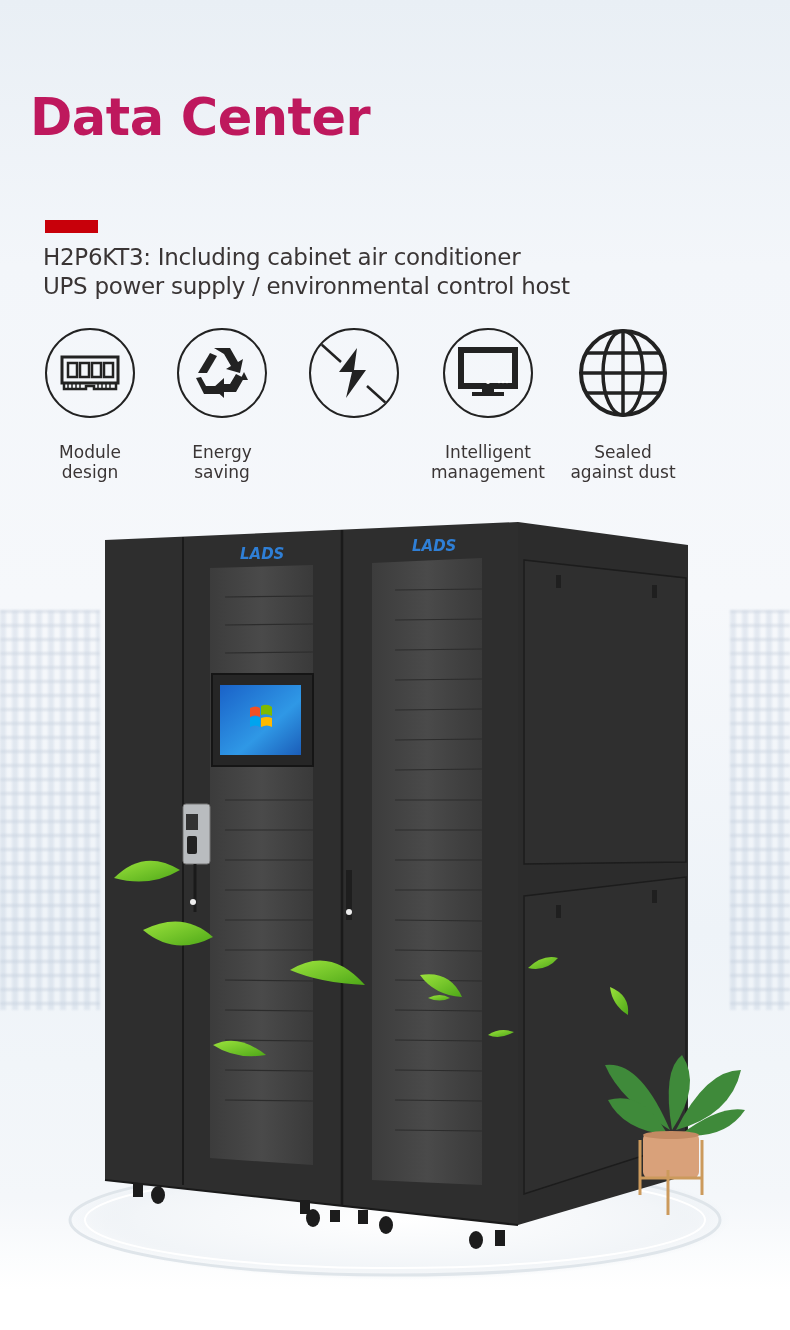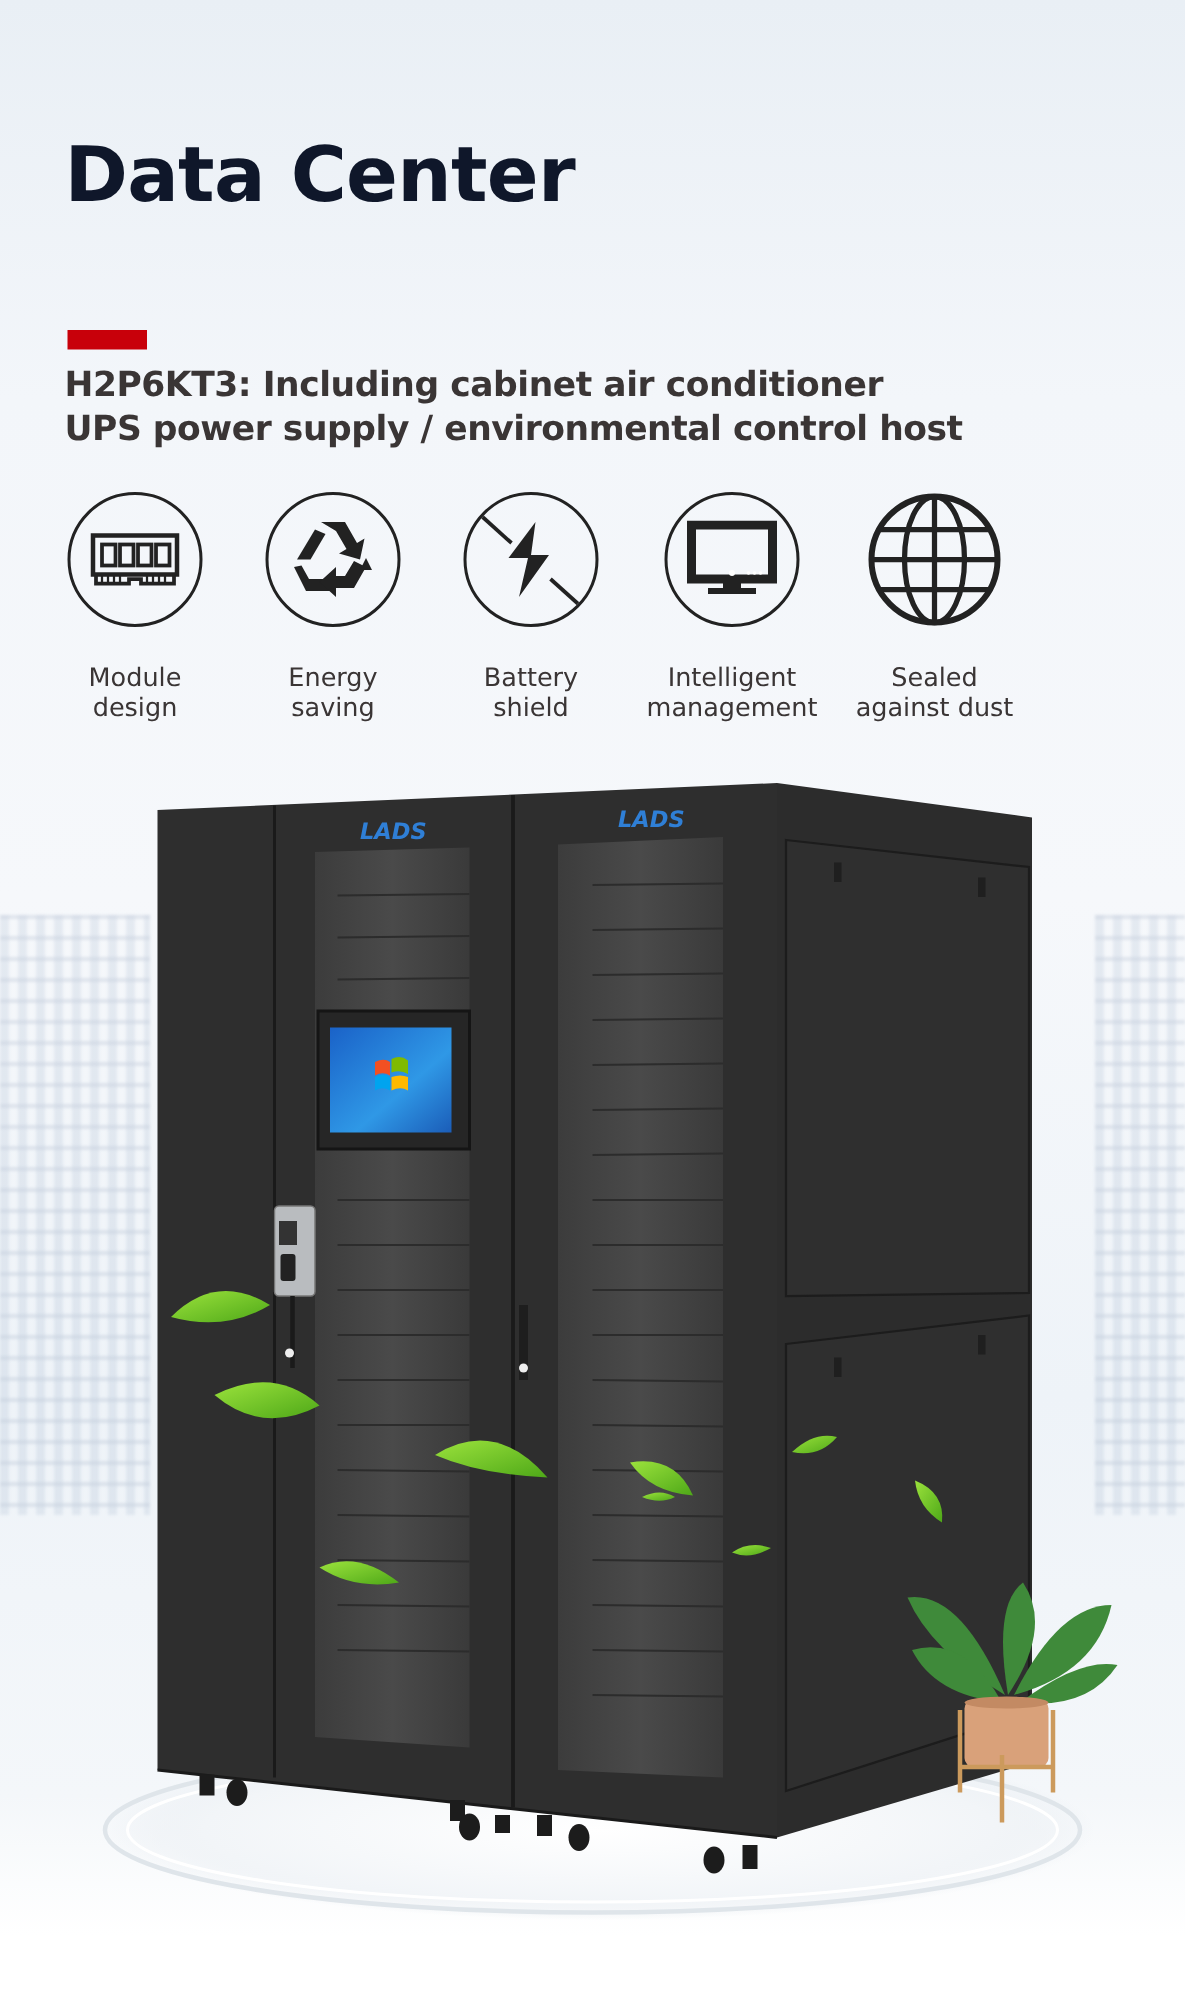--- a/index.html
+++ b/index.html
@@ -14,34 +14,34 @@
     position: absolute; top: 610px; height: 400px; opacity: 0.35;
     background-image:
       repeating-linear-gradient(180deg, rgba(120,140,170,0.5) 0 3px, transparent 3px 14px),
       repeating-linear-gradient(90deg, rgba(100,130,170,0.35) 0 6px, transparent 6px 12px);
     filter: blur(1.2px);
   }
   .bg-rack-left { left: 0; width: 100px; }
   .bg-rack-right { right: 0; width: 60px; }
 
   .title {
-    position: absolute; left: 43px; top: 88px;
+    position: absolute; left: 30px; top: 88px;
     font-family: "DejaVu Sans", sans-serif; font-weight: bold;
     font-size: 51px; line-height: 59px; letter-spacing: -0.5px;
-    color: #0f172a;
+    color: #be185d;
   }
   .title div { white-space: nowrap; }
   .red-bar {
     position: absolute; left: 45px; top: 220px; width: 53px; height: 13px;
     background: #c8000a;
   }
   .subtitle {
     position: absolute; left: 43px; top: 243px;
     font-size: 23px; line-height: 29px; color: #3a3535;
-    font-family: "DejaVu Sans", sans-serif; letter-spacing: -0.3px; font-weight: bold;
+    font-family: "DejaVu Sans", sans-serif; letter-spacing: -0.3px;
   }
   .subtitle div { white-space: nowrap; }
 
   .features { position: absolute; left: 0; top: 328px; width: 790px; }
   .feature { position: absolute; top: 0; width: 150px; text-align: center; }
   .feature .circle {
     width: 90px; height: 90px; margin: 0 auto;
     border: 2.5px solid #222; border-radius: 50%;
     display: flex; align-items: center; justify-content: center;
     position: relative; overflow: hidden;
@@ -115,24 +115,20 @@
     </div>
   </div>
 
   <div class="feature" style="left:279px;">
     <div class="circle">
       <svg width="86" height="86" viewBox="0 0 86 86">
         <line x1="10" y1="14" x2="30" y2="32" stroke="#222" stroke-width="2.5"></line>
         <line x1="56" y1="56" x2="76" y2="74" stroke="#222" stroke-width="2.5"></line>
         <path d="M46 18 l-18 24 h13 l-6 26 l20 -28 h-12 z" fill="#222"></path>
       </svg>
-    </div>
-    <div class="label">
-      <div>Battery</div>
-      <div>shield</div>
     </div>
   </div>
 
   <div class="feature" style="left:413px;">
     <div class="circle">
       <svg width="60" height="52" viewBox="0 0 60 52">
         <rect x="3" y="3" width="54" height="36" fill="none" stroke="#222" stroke-width="6"></rect>
         <rect x="24" y="39" width="12" height="6" fill="#222"></rect>
         <rect x="14" y="45" width="32" height="4" fill="#222"></rect>
         <circle cx="30" cy="35" r="2" fill="#fff"></circle>

